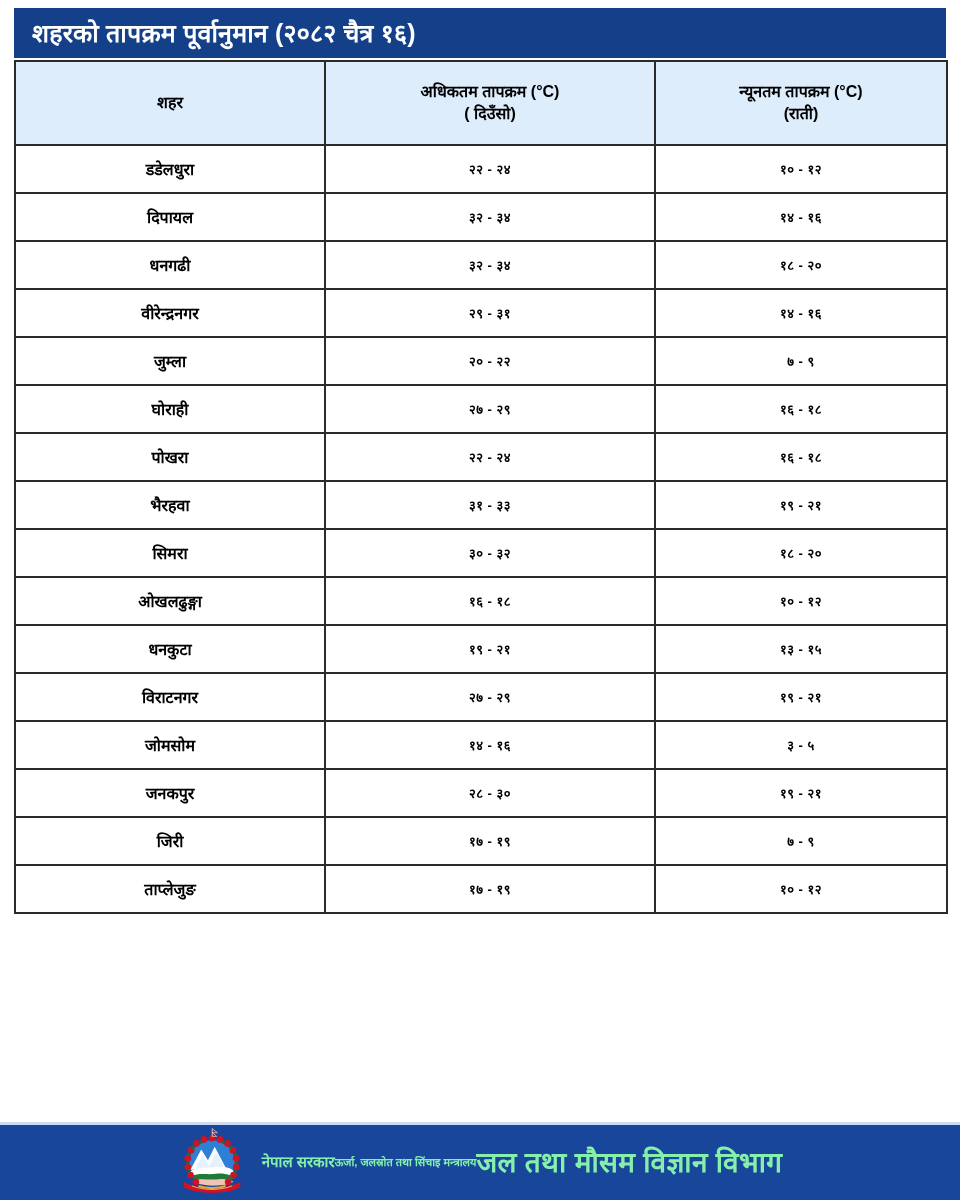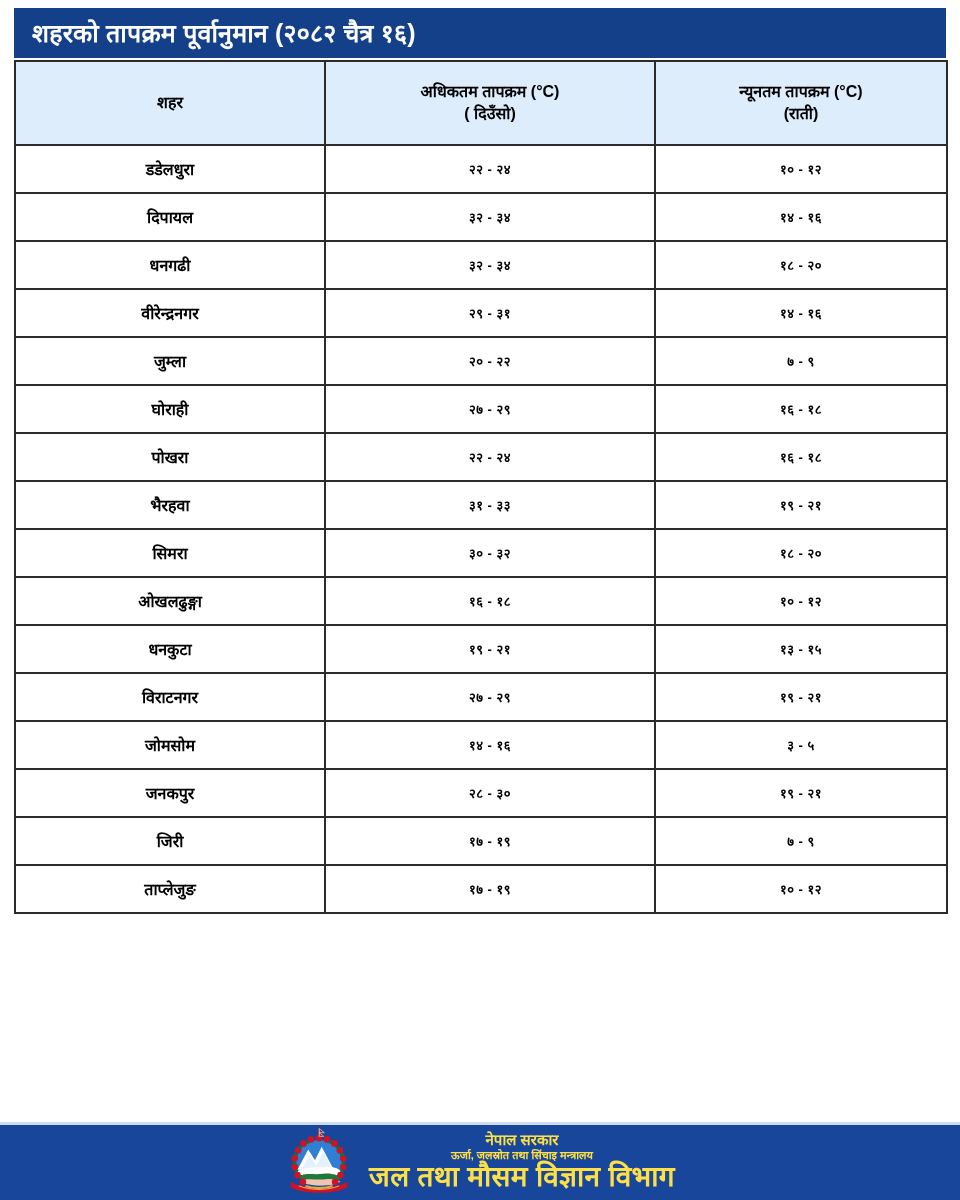--- a/index.html
+++ b/index.html
@@ -114,24 +114,23 @@
     gap: 16px;
   }
   .emblem {
     width: 68px;
     height: 70px;
     flex: 0 0 auto;
     display: block;
   }
   .footer-text {
     display: flex;
-    flex-direction: column;
     align-items: center;
     justify-content: center;
-    color: #fde047;
+    color: #86efac;
     line-height: 1.12;
   }
   .f-line1 {
     font-size: 15px;
     font-weight: bold;
   }
   .f-line2 {
     font-size: 11px;
     font-weight: bold;
   }

